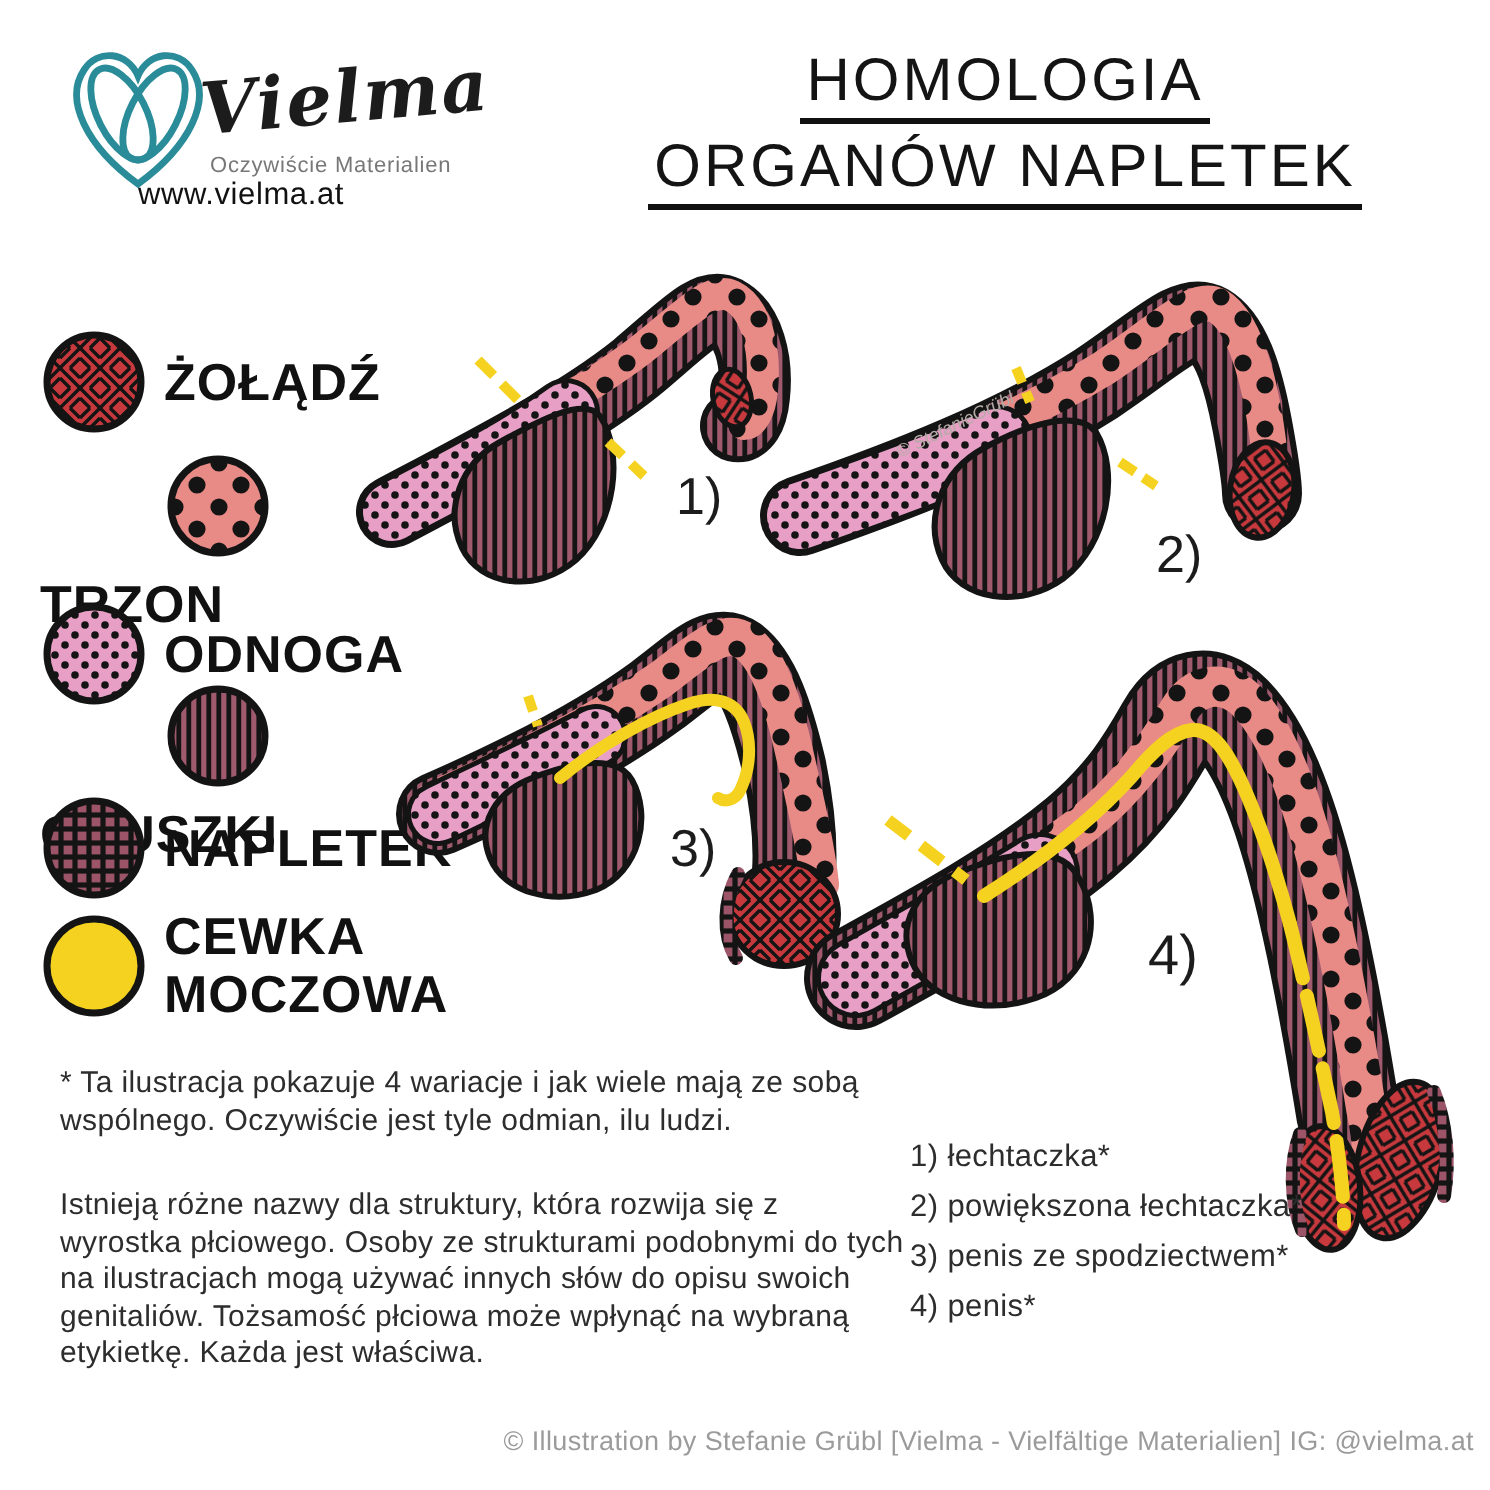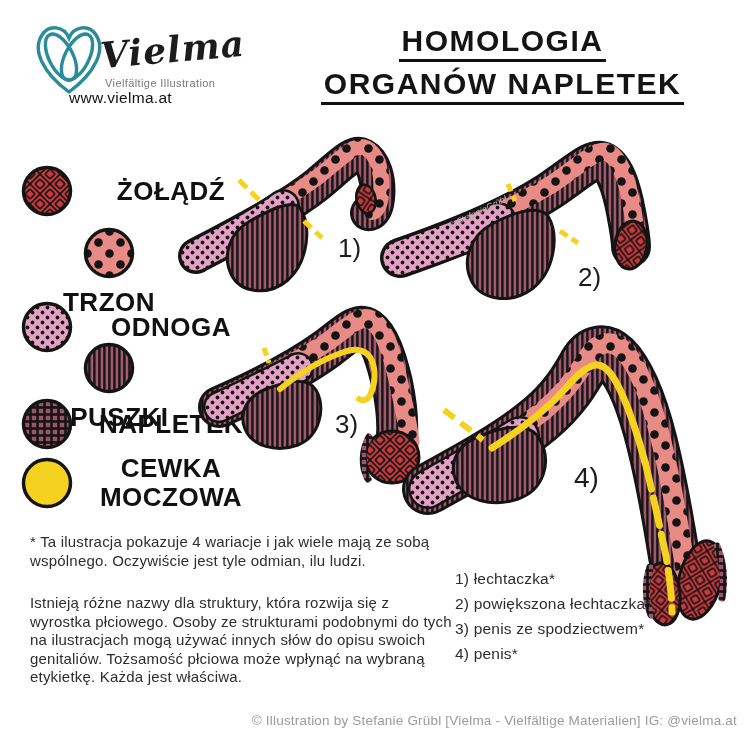--- a/index.html
+++ b/index.html
@@ -7,24 +7,24 @@
   .canvas{position:relative;width:745px;height:745px;background:#fff;}
   .abs{position:absolute;}
 
   
   .brand-script{font-family:"DejaVu Serif",serif;font-style:italic;font-weight:bold;font-size:36px;color:#1c1c1c;transform:rotate(-5deg);letter-spacing:1px;}
   .tagline{font-size:11px;color:#777;letter-spacing:.4px;}
   .site-url{font-size:15.5px;color:#111;width:185px;text-align:center;letter-spacing:.3px;}
 
   
   .title-wrap{left:270px;top:24px;width:465px;text-align:center;line-height:1.1;}
-  .title-line{display:inline-block;font-weight:700;font-size:30px;letter-spacing:1.5px;border-bottom:3px solid #111;padding:0 3px 2px 3px;margin-bottom:5px;}
+  .title-line{display:inline-block;font-weight:400;font-size:30px;letter-spacing:1.5px;border-bottom:3px solid #111;padding:0 3px 2px 3px;margin-bottom:5px;}
 
   
-  .legend-row{position:absolute;left:20px;display:flex;align-items:center;gap:8px;text-align:center;}
+  .legend-row{position:absolute;left:20px;display:flex;align-items:center;gap:8px;}
   .legend-label{font-weight:700;font-size:26px;letter-spacing:.5px;color:#111;width:178px;line-height:1.1;}
 
   
   .notes{left:30px;top:533px;width:424px;font-size:15px;line-height:18.5px;color:#2d2d2d;letter-spacing:.2px;}
   .notes p{margin:0 0 24px 0;}
   .variant-list{left:455px;top:566px;font-size:15.5px;color:#2d2d2d;line-height:25px;letter-spacing:.2px;}
   .footer{right:8px;top:713px;font-size:13.5px;color:#9b9b9b;letter-spacing:.2px;}
 
   svg text{font-family:"Liberation Sans",sans-serif;}
 </style>
@@ -67,21 +67,21 @@
   </svg>
 
   <svg class="abs" style="left:24px;top:12px;" width="90" height="84" viewBox="0 0 90 84">
     <g stroke="#2a8b99" stroke-width="3.4" fill="none" stroke-linecap="round">
       <path d="M45,80 C19,61 8,38 18,23 C25,12 40,14 45,26 C50,14 65,12 72,23 C82,38 71,61 45,80 Z"></path>
       <ellipse cx="37" cy="45" rx="12" ry="25" transform="rotate(-27 37 45)"></ellipse>
       <ellipse cx="53" cy="45" rx="12" ry="25" transform="rotate(27 53 45)"></ellipse>
     </g>
   </svg>
   <div class="abs brand-script" style="left:100px;top:28px;">Vielma</div>
-  <div class="abs tagline" style="left:105px;top:77px;">Vielfältige Illustration</div>
+  <div class="abs tagline" style="left:105px;top:77px;">Oczywiście Materialien</div>
   <div class="abs site-url" style="left:28px;top:89px;">www.vielma.at</div>
 
   <div class="abs title-wrap">
     <span class="title-line">HOMOLOGIA</span><br>
     <span class="title-line">ORGANÓW NAPLETEK</span>
   </div>
 
   <div class="legend-row" style="top:164px;">
     <svg width="54" height="54">
         <circle cx="27" cy="27" r="23.5" fill="url(#p-weave)" stroke="#141414" stroke-width="3.5"></circle>

